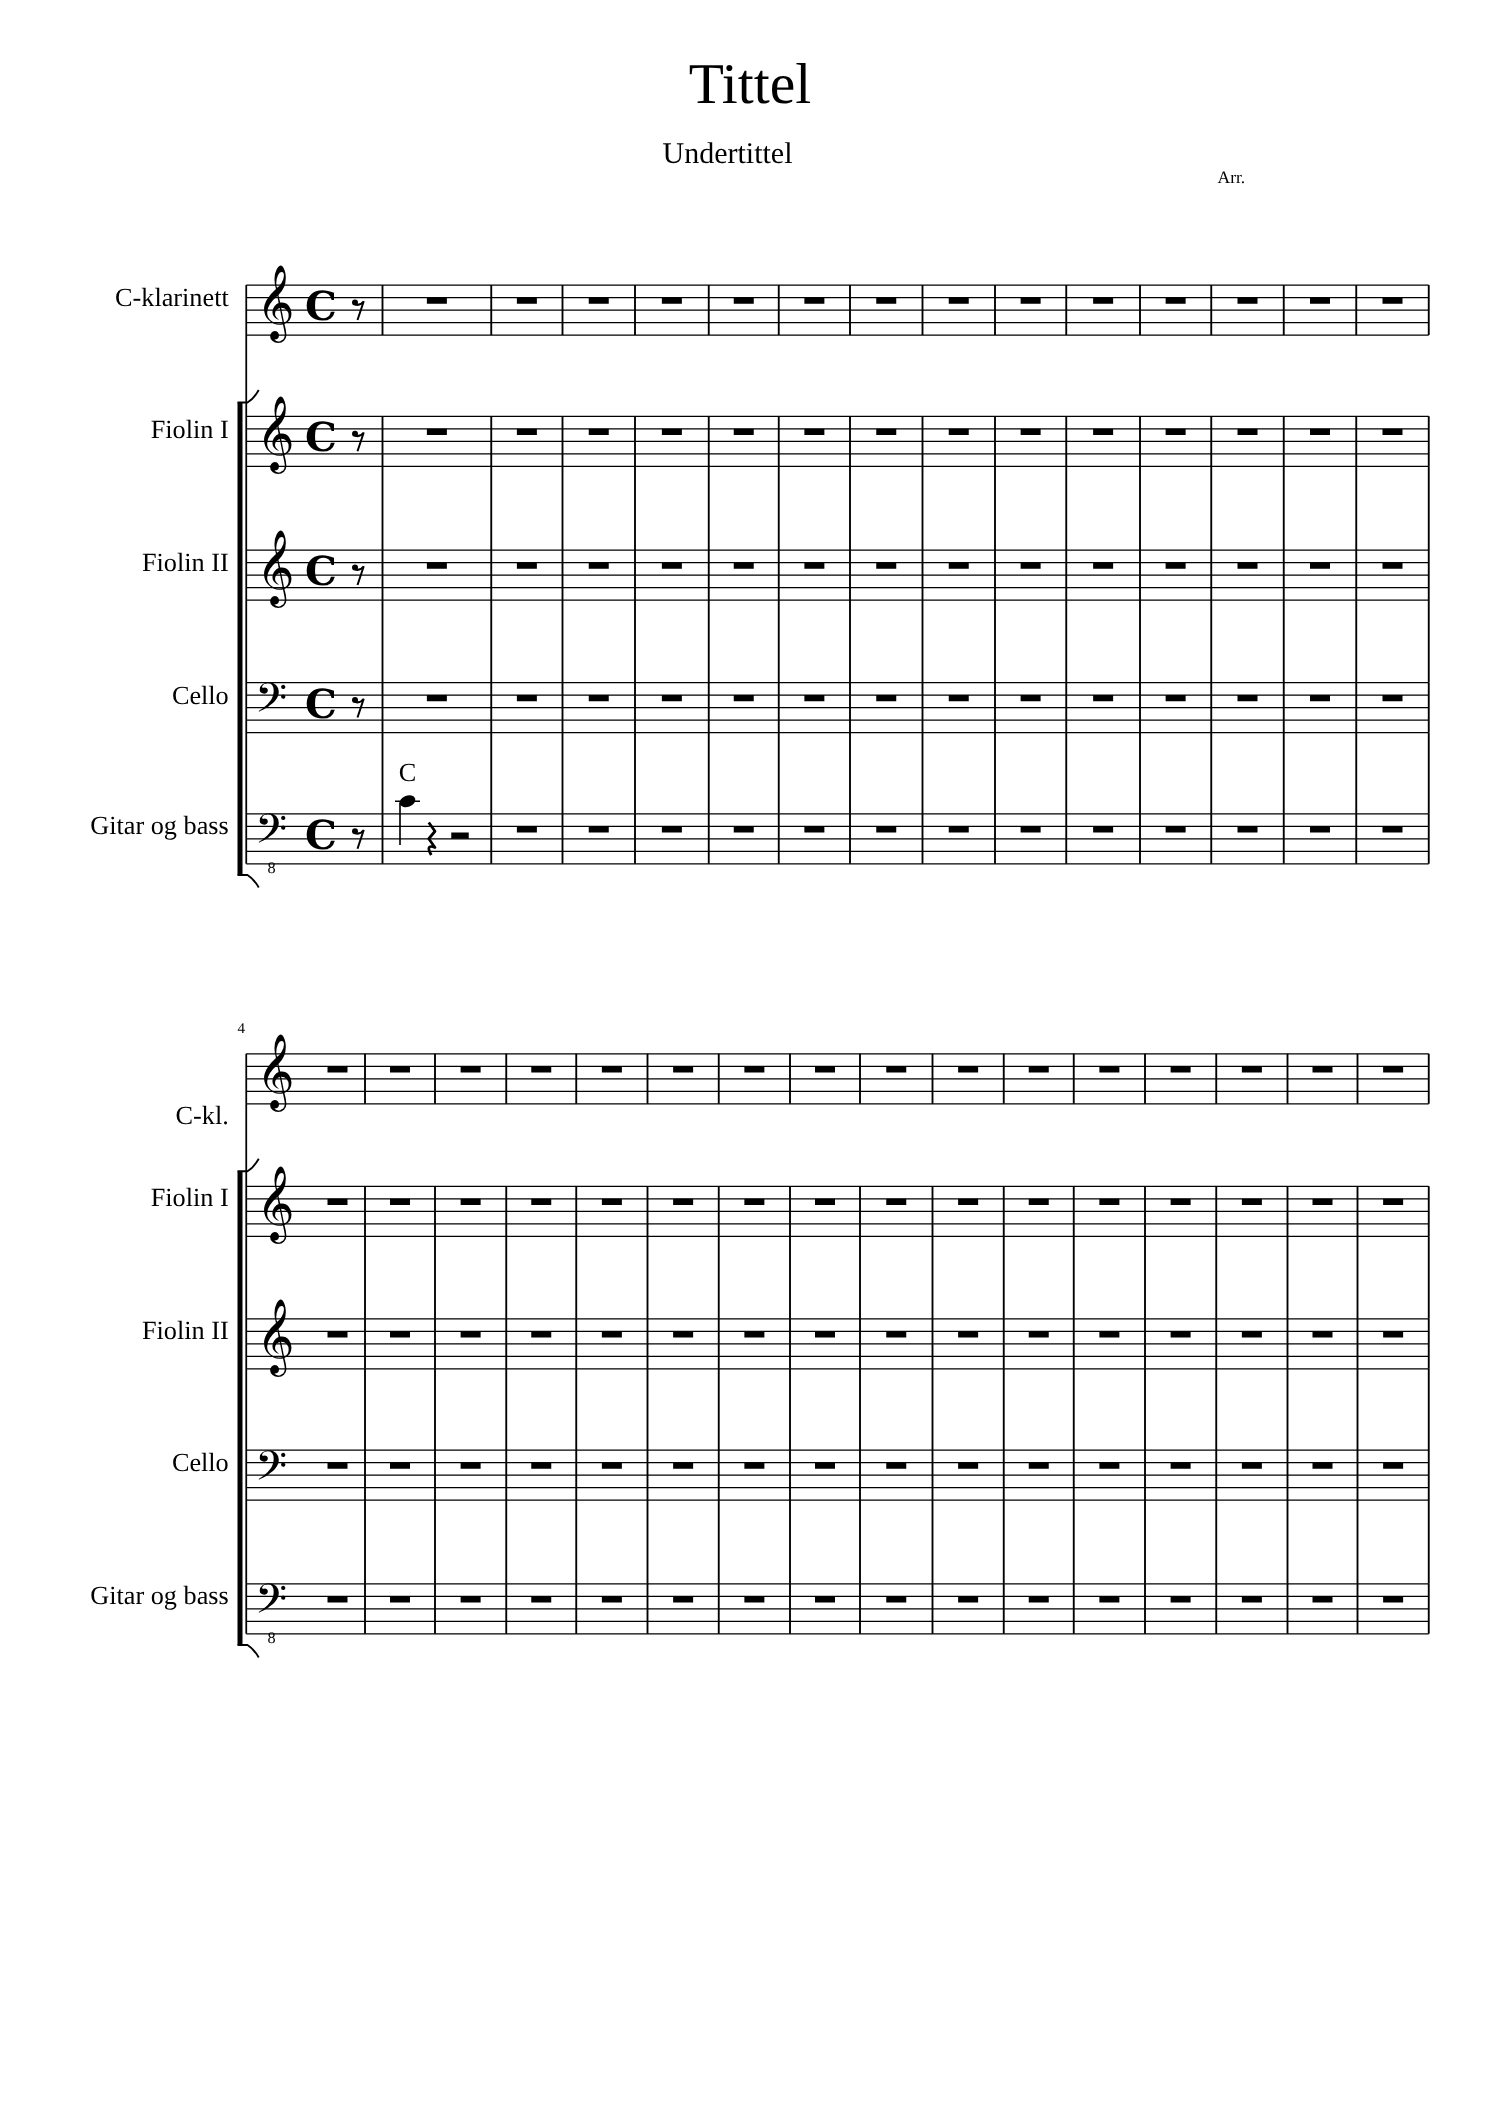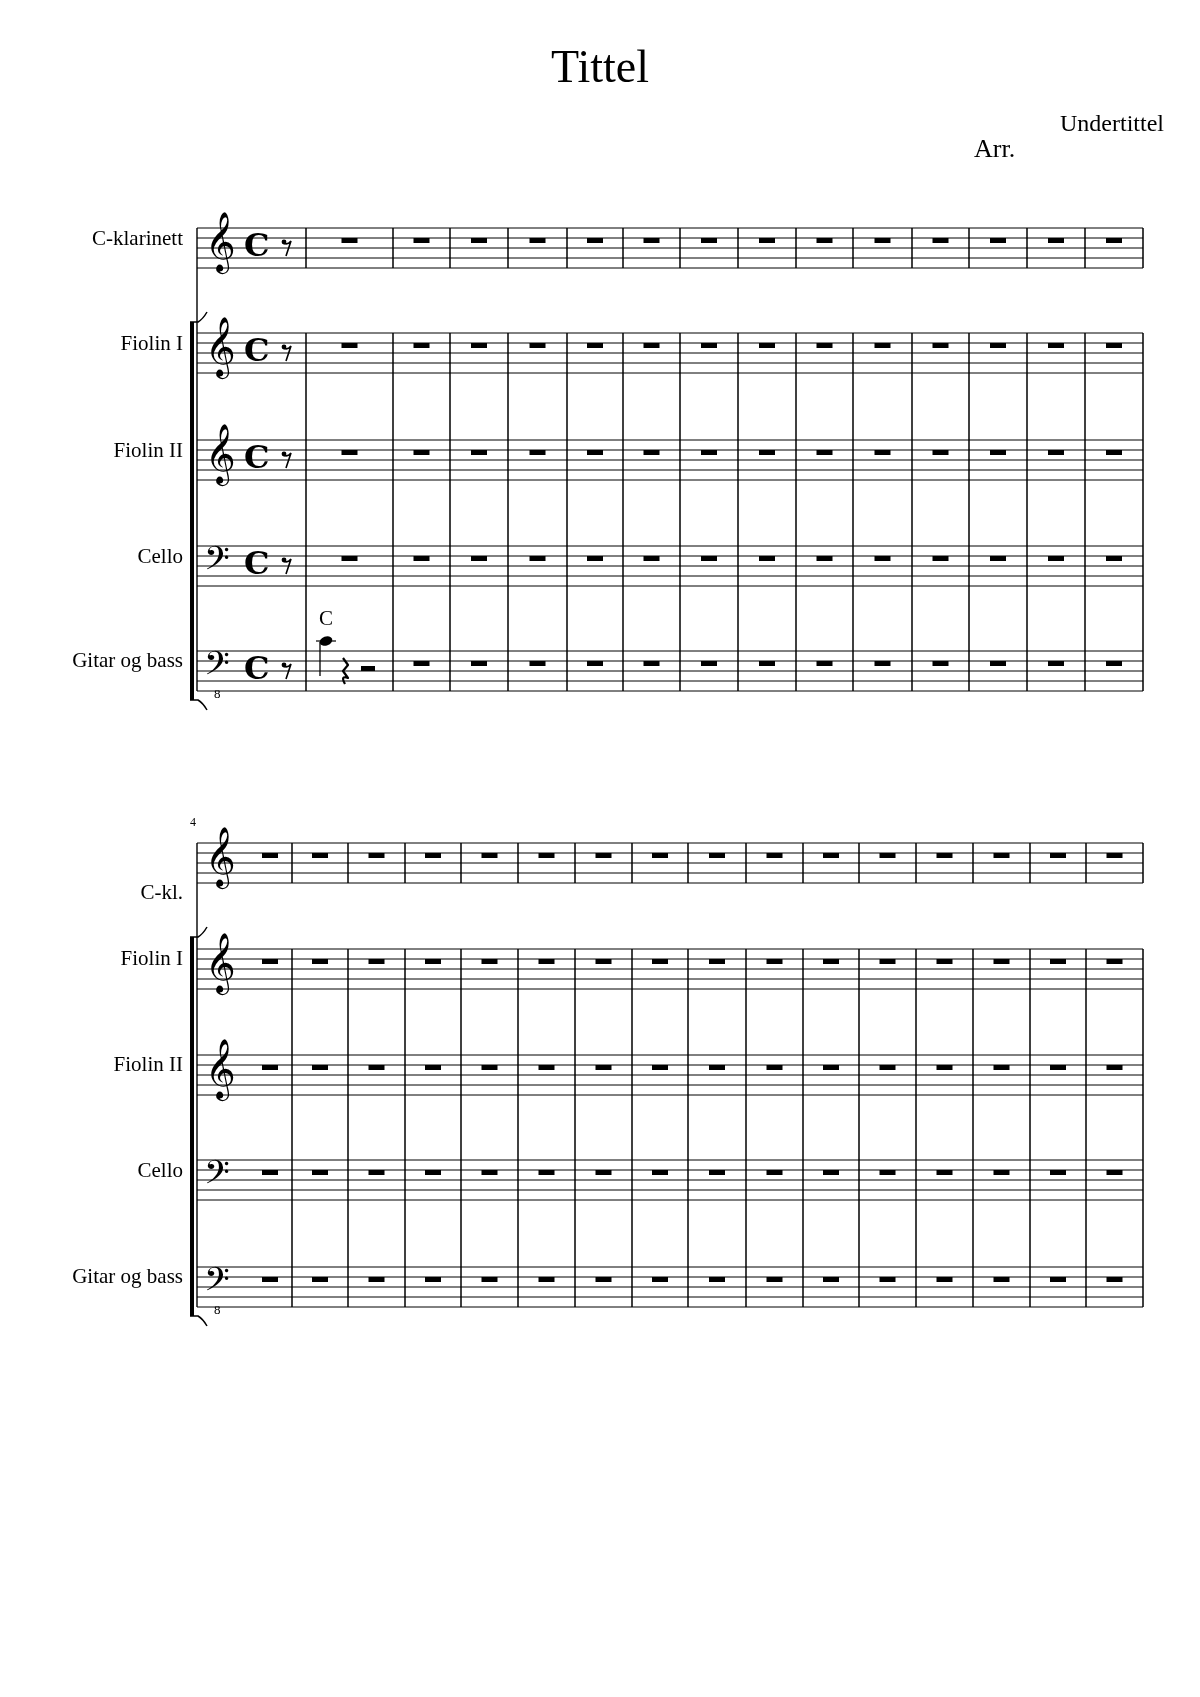--- a/index.html
+++ b/index.html
@@ -1,19 +1,19 @@
 <!DOCTYPE html>
 <html><head>
 <meta charset="utf-8">
 <style>
   html, body { margin: 0; padding: 0; background: #ffffff; }
   body { width: 1200px; height: 1697px; position: relative; overflow: hidden; font-family: "Liberation Serif", "DejaVu Serif", serif; color: #000; }
   .title { position: absolute; left: 0; width: 1200px; top: 44px; text-align: center; font-size: 46px; line-height: 1; }
-  .subtitle { position: absolute; left: 0; width: 1164px; top: 111px; text-align: right; font-size: 24px; line-height: 1; }
-  .arranger { position: absolute; left: 974px; top: 136px; font-size: 26px; line-height: 1; }
+  .subtitle { position: absolute; left: 0; width: 1164px; top: 111px; text-align: center; font-size: 24px; line-height: 1; }
+  .arranger { position: absolute; left: 974px; top: 136px; font-size: 14px; line-height: 1; }
   .instr-label { position: absolute; right: 1017px; font-size: 21px; line-height: 1; white-space: nowrap; text-align: right; }
   .measure-num { position: absolute; font-size: 12px; line-height: 1; }
   .chord-sym { position: absolute; font-size: 21px; line-height: 1; }
   svg.score { position: absolute; left: 0; top: 0; }
 </style>
 </head>
 <body>
 
 <div class="title">Tittel</div>
 <div class="subtitle">Undertittel</div>

